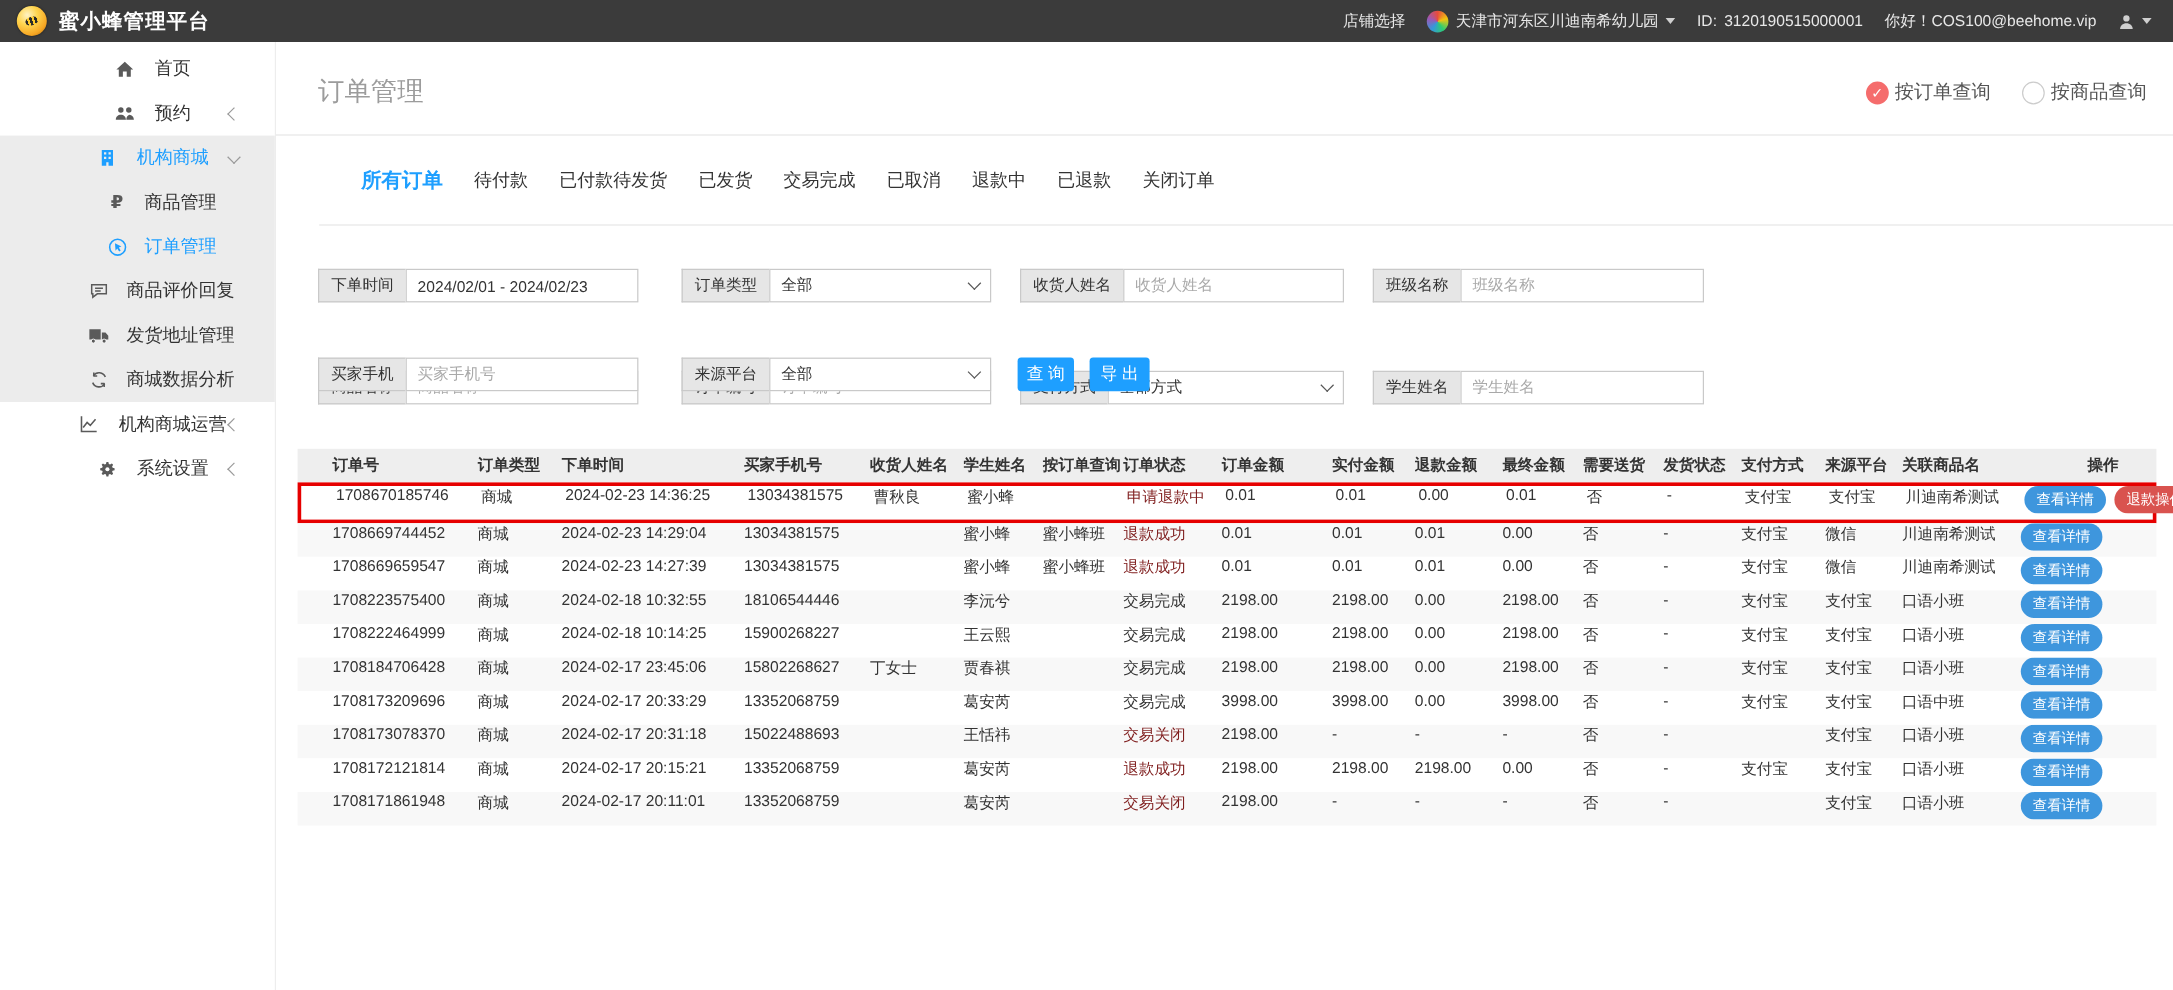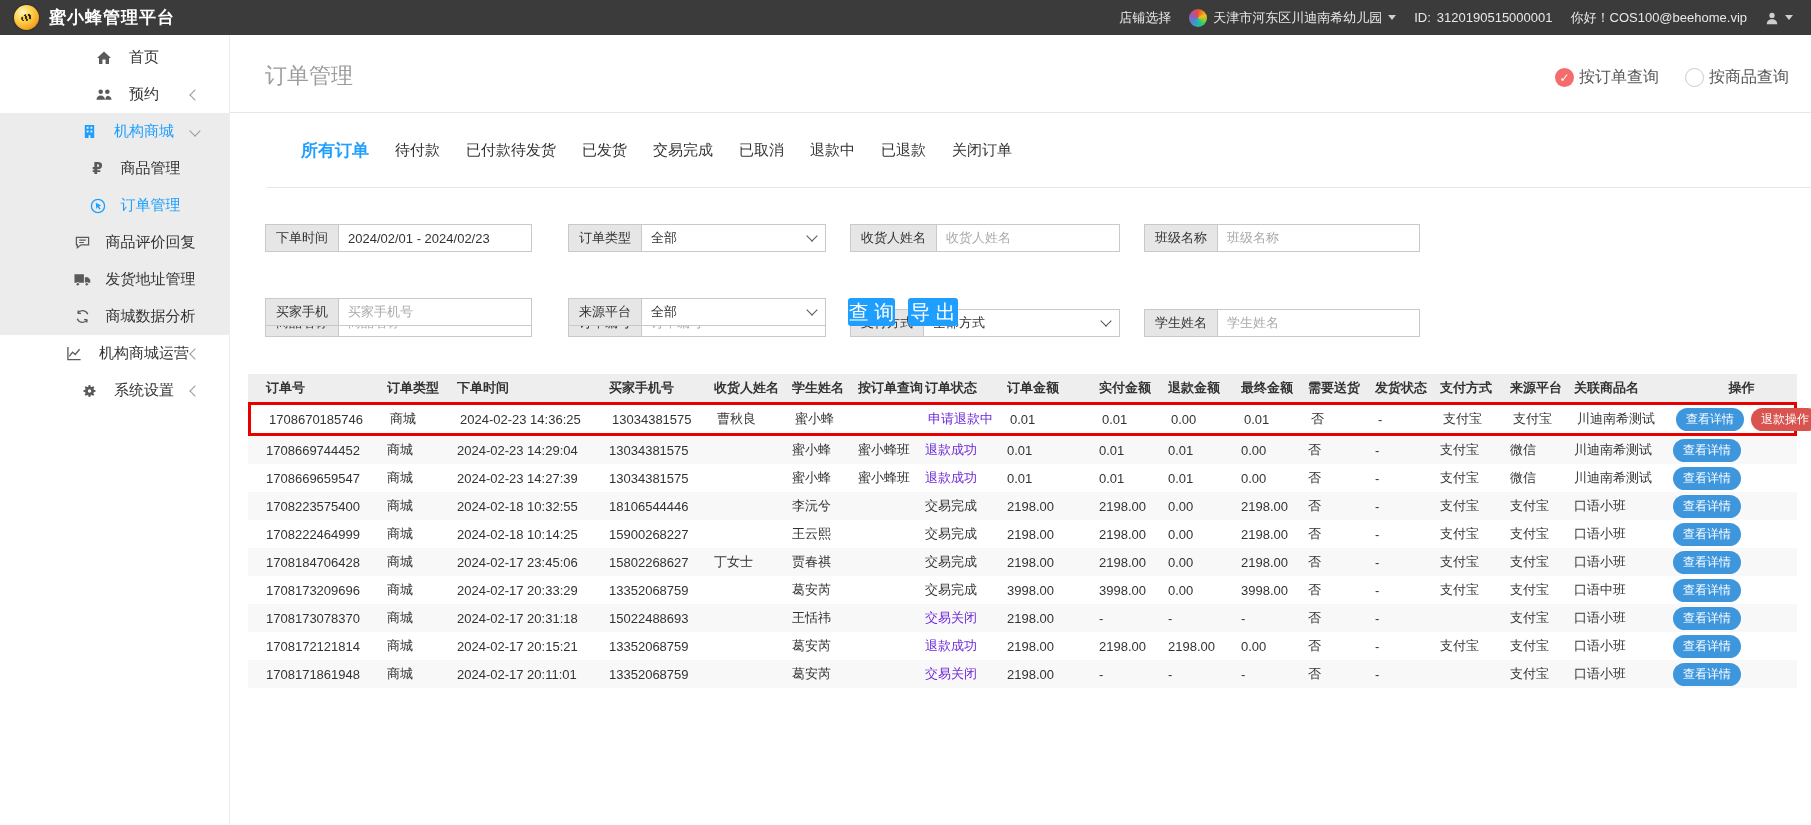--- a/index.html
+++ b/index.html
@@ -64,38 +64,38 @@
   .fgroup.col3{left:914px;width:276px;}
   .flabel{background:#e6e6e6;border:1px solid #c9c9c9;border-right:none;padding:0 10px;
           font-size:13px;color:#333;display:flex;align-items:center;white-space:nowrap;}
   .ffield{border:1px solid #c9c9c9;background:#fff;flex:1;display:flex;align-items:center;
           padding:0 9px;font-size:13px;color:#333;box-sizing:border-box;}
   .ffield .ph{color:#a9a9a9;}
   .ffield.select{justify-content:space-between;cursor:pointer;}
   .caret-down{width:7px;height:7px;border-left:1.5px solid #555;border-bottom:1.5px solid #555;
               transform:rotate(-45deg);margin-top:-4px;}
   .btn{position:absolute;top:0;height:28px;box-sizing:border-box;background:#1e9fff;color:#fff;
-       border-radius:3px;font-size:20px;display:flex;align-items:center;justify-content:center;cursor:pointer;white-space:nowrap;}
+       border-radius:3px;font-size:14px;display:flex;align-items:center;justify-content:center;cursor:pointer;white-space:nowrap;}
   .btn.search{left:618px;width:47px;}
   .btn.export{left:678px;width:50px;}
 
   
   .table{margin:48px 0 0 18px;width:1549px;font-size:13px;}
   .thead{display:flex;align-items:center;height:28px;background:#eeeeee;font-weight:bold;color:#333;}
-  .trow{display:flex;align-items:center;height:28px;background:#fff;}
+  .trow{display:flex;align-items:flex-start;height:28px;background:#fff;}
   .tbody .trow:nth-child(even){background:#f8f8f8;}
   .trow.hl{border:3px solid #e60000;height:34px;box-sizing:border-box;background:#fff;}
   .cell{white-space:nowrap;overflow:hidden;box-sizing:border-box;flex:0 0 auto;}
-  .c0{width:139px;padding-left:18px;} .c1{width:70px;} .c2{width:152px;} .c3{width:105px;}
+  .c0{width:139px;padding-left:18px;margin-left:11px;} .c1{width:70px;} .c2{width:152px;} .c3{width:105px;}
   .c4{width:78px;} .c5{width:66px;} .c6{width:67px;} .c7{width:82px;}
   .c8{width:71px;} .c9{width:69px;margin-left:21px;} .c10{width:73px;} .c11{width:67px;}
   .c12{width:67px;} .c13{width:65px;} .c14{width:70px;} .c15{width:64px;}
   .c16{width:97px;} .c17{width:141px;}
   .thead .c17{text-align:center;}
-  .cell.red{color:#6d28d9;}
+  .cell.red{color:#7f1d1d;}
   .actions{display:flex;gap:7px;align-items:center;padding-left:2px;}
   .pill{color:#fff;font-size:12px;padding:3px 10px;border-radius:12px;cursor:pointer;white-space:nowrap;}
   .pill.blue{background:#3e96dd;}
   .pill.red{background:#d9534f;}
 </style>
 </head>
 <body>
 
 <div class="page">
 

